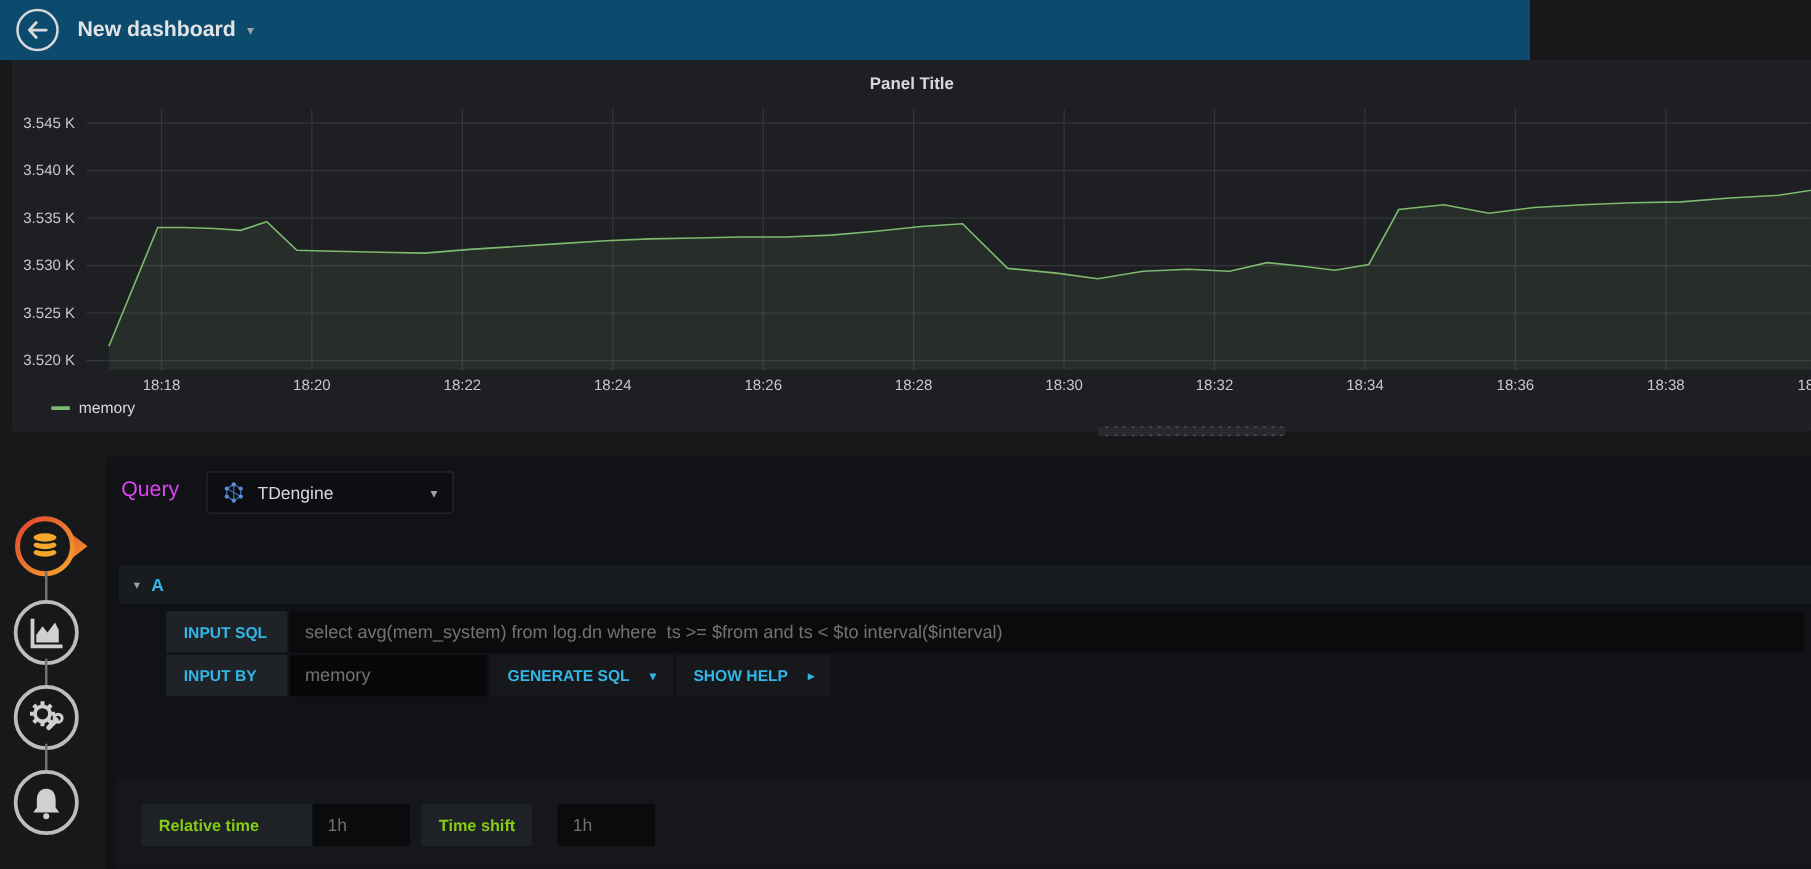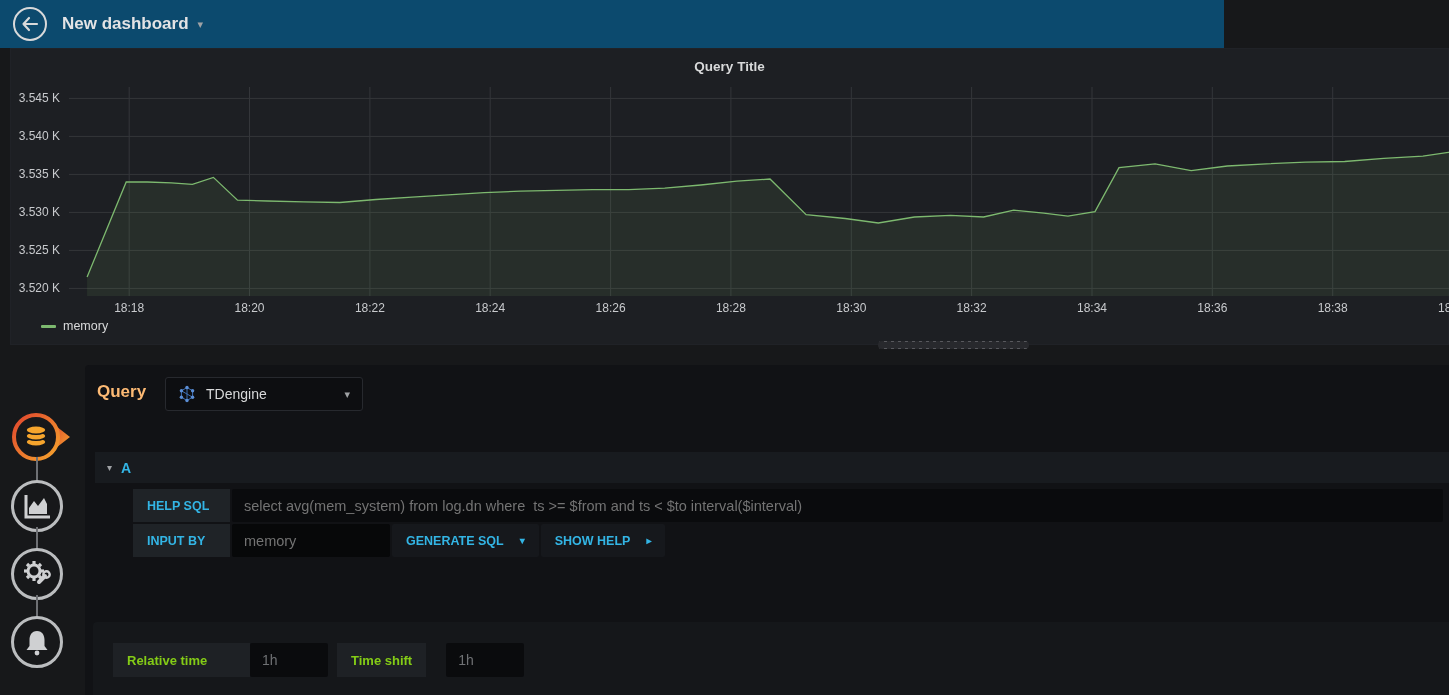--- a/index.html
+++ b/index.html
@@ -36,21 +36,21 @@
 
   
   .tab-circle { position:absolute; left:11px; width:52px; height:52px; border:3px solid #bbbdbf;
     border-radius:50%; background:#17181a; display:flex; align-items:center; justify-content:center; cursor:pointer; }
   .connector { position:absolute; left:36px; width:2px; background:#6e7074; }
   #tab-queries { position:absolute; left:6px; top:407px; width:66px; height:60px; cursor:pointer; }
 
   
   #query-panel { position:absolute; left:85px; top:365px; right:0; bottom:0;
     background:#111215; border-radius:4px 0 0 0; }
-  #query-label { position:absolute; left:12px; top:17px; font-size:17px; font-weight:700; color:#fdba74; }
+  #query-label { position:absolute; left:12px; top:17px; font-size:17px; font-weight:400; color:#d946ef; }
   #ds-select { position:absolute; left:80px; top:12px; width:198px; height:34px; background:#0d0e11;
     border:1px solid #27292e; border-radius:3px; display:flex; align-items:center; padding:0 12px; gap:10px; cursor:pointer; }
   #ds-name { font-size:14px; color:#d8d9da; flex:1; }
   #a-row { position:absolute; left:10px; top:87px; right:0; height:31px; background:#181b1f;
     display:flex; align-items:center; padding-left:12px; gap:9px; cursor:pointer; }
   #a-letter { color:#33b5e5; font-size:14px; font-weight:700; }
   .caret-sm { color:#9fa2a5; font-size:10px; }
 
   .chip { background:#1f2327; color:#33b5e5; font-weight:700; font-size:12.5px;
     display:flex; align-items:center; padding:0 14px; height:100%; }
@@ -88,21 +88,21 @@
       <path d="M9 4 L3.5 10 L9 16 M3.5 10 H17" stroke="#d8d9da" stroke-width="2.2" fill="none" stroke-linecap="round" stroke-linejoin="round"></path>
     </svg>
   </div>
   <div id="dash-title-wrap">
     <span id="dash-title">New dashboard</span>
     <span class="caret">▾</span>
   </div>
 </div>
 
 <div id="chart-panel">
-  <div id="panel-title">Query Title</div>
+  <div id="panel-title">Panel Title</div>
   <svg id="chart-svg" viewBox="0 0 1439 268">
       <line class="grid" x1="58" y1="239.4" x2="1439" y2="239.4"></line>
       <text class="tick ylab" x="49" y="243.4">3.520 K</text>
       <line class="grid" x1="58" y1="201.4" x2="1439" y2="201.4"></line>
       <text class="tick ylab" x="49" y="205.4">3.525 K</text>
       <line class="grid" x1="58" y1="163.4" x2="1439" y2="163.4"></line>
       <text class="tick ylab" x="49" y="167.4">3.530 K</text>
       <line class="grid" x1="58" y1="125.4" x2="1439" y2="125.4"></line>
       <text class="tick ylab" x="49" y="129.4">3.535 K</text>
       <line class="grid" x1="58" y1="87.4" x2="1439" y2="87.4"></line>
@@ -221,21 +221,21 @@
     <span id="ds-name">TDengine</span>
     <span class="caret">▾</span>
   </div>
 
   <div id="a-row">
     <span class="caret-sm">▾</span>
     <span id="a-letter">A</span>
   </div>
 
   <div id="inputsql-row">
-    <div class="chip">HELP SQL</div>
+    <div class="chip">INPUT SQL</div>
     <input id="inputsql-input" class="q-input" type="text" value="select avg(mem_system) from log.dn where  ts &gt;= $from and ts &lt; $to interval($interval)" style="">
   </div>
 
   <div id="alias-row">
     <div class="chip">INPUT BY</div>
     <input id="alias-input" class="q-input" type="text" value="memory" style="">
     <div class="blue-btn">
       <span>GENERATE SQL</span>
       <span class="caret-sm" style="color:#33b5e5;">▾</span>
     </div>

